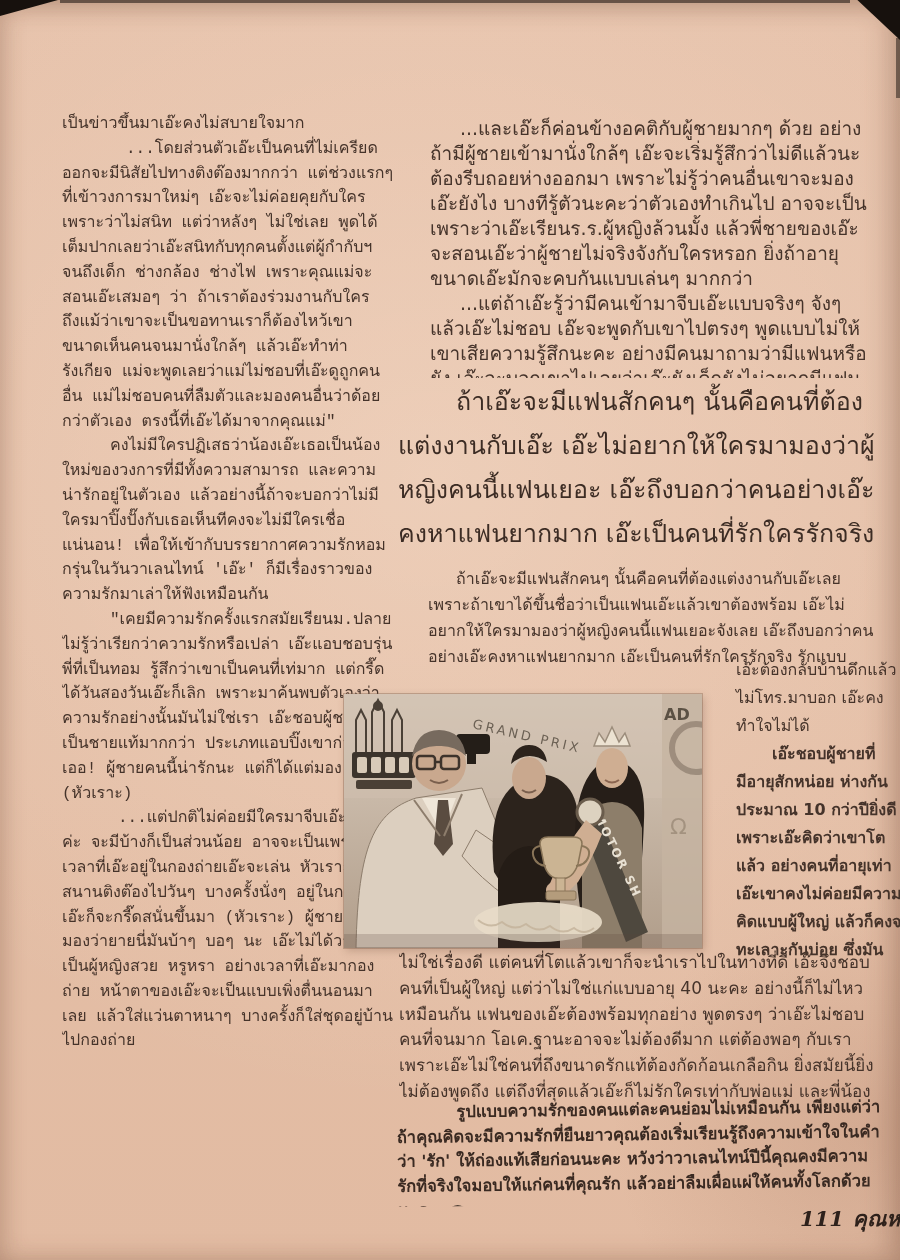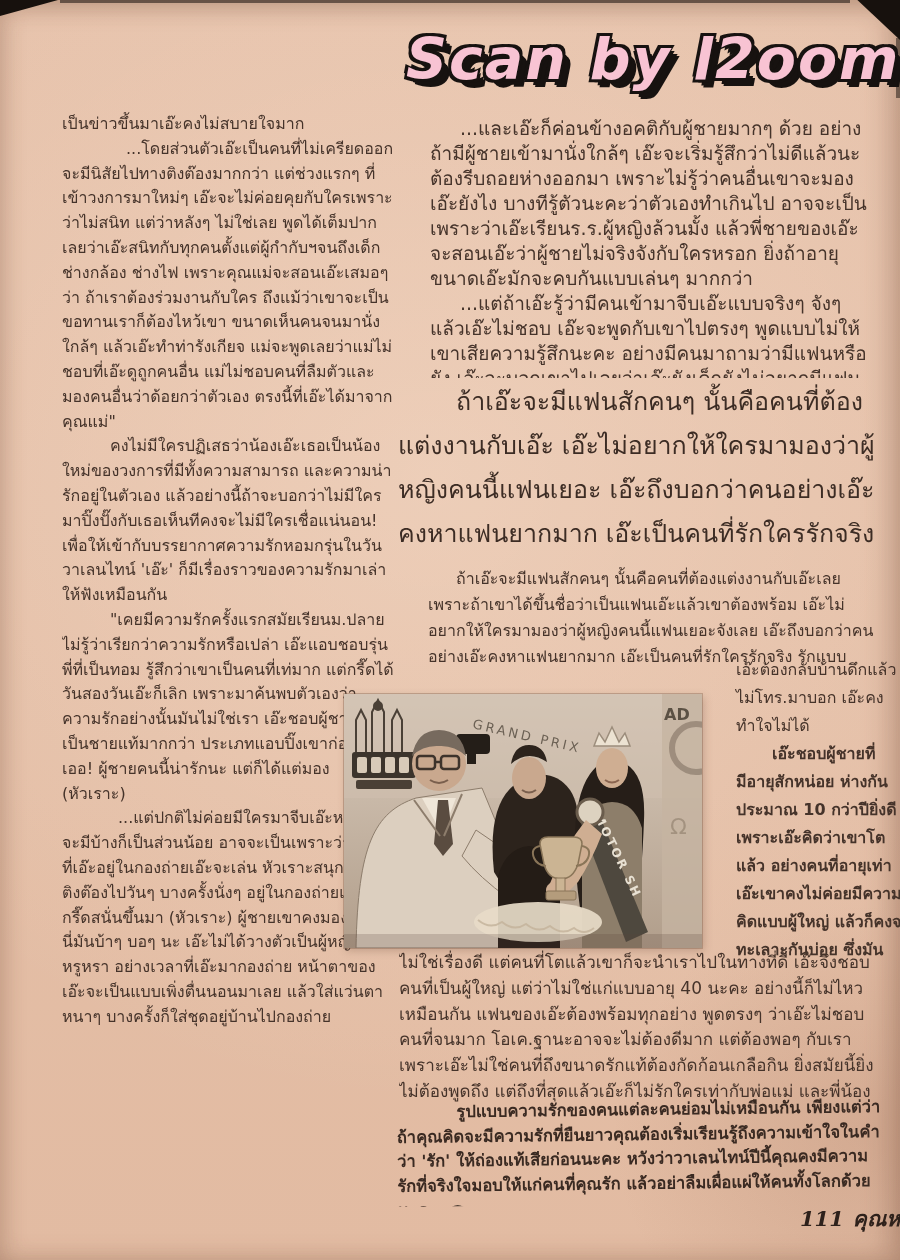--- a/index.html
+++ b/index.html
@@ -24,21 +24,21 @@
     position:absolute;left:406px;top:26px;width:480px;
     font-size:57px;font-weight:bold;font-style:italic;letter-spacing:2px;
     color:#f8c3d3;white-space:nowrap;
     text-shadow:
       -3px -3px 0 #171210, 3px -3px 0 #171210, -3px 3px 0 #171210, 3px 3px 0 #171210,
       6px 6px 0 #171210, 8px 8px 0 #171210;
   }
 
   .txt p{margin:0;text-align:left;}
   .col-left{position:absolute;left:62px;top:112px;width:332px;height:1100px;
-    font-size:16px;line-height:24.8px;overflow:hidden;}
+    font-size:16px;line-height:24.8px;overflow:hidden;font-family:Liberation Mono, monospace;}
   .col-right-top{position:absolute;left:430px;top:116px;width:450px;height:262px;
     font-size:19px;line-height:25px;overflow:hidden;}
   .pull-quote{position:absolute;left:398px;top:380px;width:482px;height:182px;
     font-size:25px;line-height:44px;color:#3c2c24;text-indent:58px;overflow:hidden;}
   .col-right-mid{position:absolute;left:428px;top:566px;width:452px;height:106px;
     font-size:16px;line-height:26px;text-indent:28px;overflow:hidden;}
   .side-col{position:absolute;left:704px;top:656px;width:176px;height:300px;
     font-size:16px;line-height:28px;overflow:hidden;padding-left:32px;}
   .below-photo{position:absolute;left:399px;top:950px;width:480px;height:152px;
     font-size:17px;line-height:25.8px;overflow:hidden;}
@@ -63,21 +63,20 @@
 </head>
 <body>
 
 <div class="paper">
 
   <div class="artifact art-tl"></div>
   <div class="artifact art-tr"></div>
   <div class="artifact art-topline"></div>
   <div class="artifact art-rightline"></div>
 
-  <div class="watermark">Scan by l2oom</div>
 
   <div class="txt col-left">
     <p>เป็นข่าวขึ้นมาเอ๊ะคงไม่สบายใจมาก</p>
     <p class="ind-64">...โดยส่วนตัวเอ๊ะเป็นคนที่ไม่เครียดออกจะมีนิสัยไปทางติงต๊องมากกว่า แต่ช่วงแรกๆ ที่เข้าวงการมาใหม่ๆ เอ๊ะจะไม่ค่อยคุยกับใครเพราะว่าไม่สนิท แต่ว่าหลังๆ ไม่ใช่เลย พูดได้เต็มปากเลยว่าเอ๊ะสนิทกับทุกคนตั้งแต่ผู้กำกับฯจนถึงเด็ก ช่างกล้อง ช่างไฟ เพราะคุณแม่จะสอนเอ๊ะเสมอๆ ว่า ถ้าเราต้องร่วมงานกับใคร ถึงแม้ว่าเขาจะเป็นขอทานเราก็ต้องไหว้เขา ขนาดเห็นคนจนมานั่งใกล้ๆ แล้วเอ๊ะทำท่ารังเกียจ แม่จะพูดเลยว่าแม่ไม่ชอบที่เอ๊ะดูถูกคนอื่น แม่ไม่ชอบคนที่ลืมตัวและมองคนอื่นว่าด้อยกว่าตัวเอง ตรงนี้ที่เอ๊ะได้มาจากคุณแม่"</p>
     <p class="ind-48">คงไม่มีใครปฏิเสธว่าน้องเอ๊ะเธอเป็นน้องใหม่ของวงการที่มีทั้งความสามารถ และความน่ารักอยู่ในตัวเอง แล้วอย่างนี้ถ้าจะบอกว่าไม่มีใครมาปิ๊งปั๊งกับเธอเห็นทีคงจะไม่มีใครเชื่อแน่นอน! เพื่อให้เข้ากับบรรยากาศความรักหอมกรุ่นในวันวาเลนไทน์ 'เอ๊ะ' ก็มีเรื่องราวของความรักมาเล่าให้ฟังเหมือนกัน</p>
     <p class="ind-48">"เคยมีความรักครั้งแรกสมัยเรียนม.ปลาย ไม่รู้ว่าเรียกว่าความรักหรือเปล่า เอ๊ะแอบชอบรุ่นพี่ที่เป็นทอม รู้สึกว่าเขาเป็นคนที่เท่มาก แต่กรี๊ดได้วันสองวันเอ๊ะก็เลิก เพราะมาค้นพบตัวเองว่าความรักอย่างนั้นมันไม่ใช่เรา เอ๊ะชอบผู้ชายที่เป็นชายแท้มากกว่า ประเภทแอบปิ๊งเขาก่อนก็มี เออ! ผู้ชายคนนี้น่ารักนะ แต่ก็ได้แต่มอง (หัวเราะ)</p>
     <p class="ind-56">...แต่ปกติไม่ค่อยมีใครมาจีบเอ๊ะหรอกค่ะ จะมีบ้างก็เป็นส่วนน้อย อาจจะเป็นเพราะว่าเวลาที่เอ๊ะอยู่ในกองถ่ายเอ๊ะจะเล่น หัวเราะสนุกสนานติงต๊องไปวันๆ บางครั้งนั่งๆ อยู่ในกองถ่ายเอ๊ะก็จะกรี๊ดสนั่นขึ้นมา (หัวเราะ) ผู้ชายเขาคงมองว่ายายนี่มันบ้าๆ บอๆ นะ เอ๊ะไม่ได้วางตัวเป็นผู้หญิงสวย หรูหรา อย่างเวลาที่เอ๊ะมากองถ่าย หน้าตาของเอ๊ะจะเป็นแบบเพิ่งตื่นนอนมาเลย แล้วใส่แว่นตาหนาๆ บางครั้งก็ใส่ชุดอยู่บ้านไปกองถ่าย</p>
   </div>
 
   <div class="txt col-right-top">

